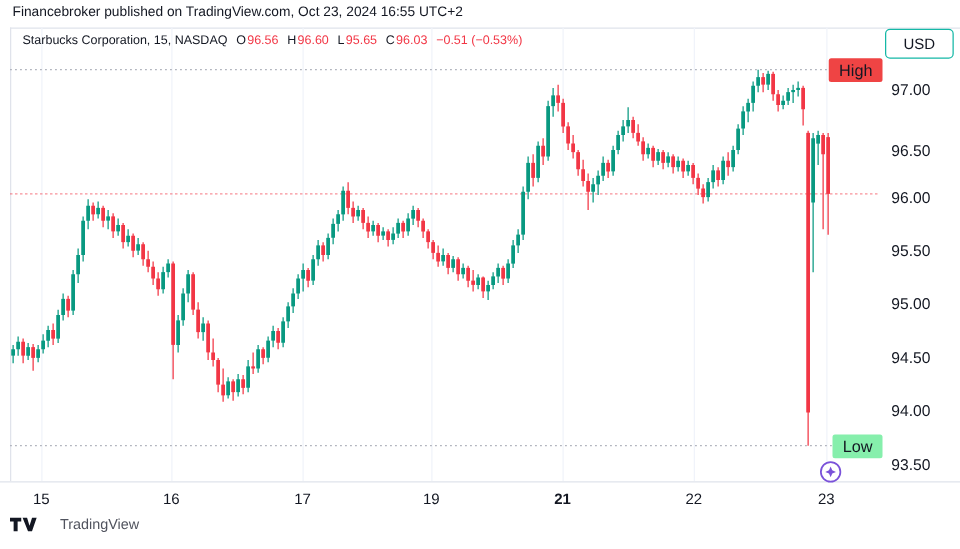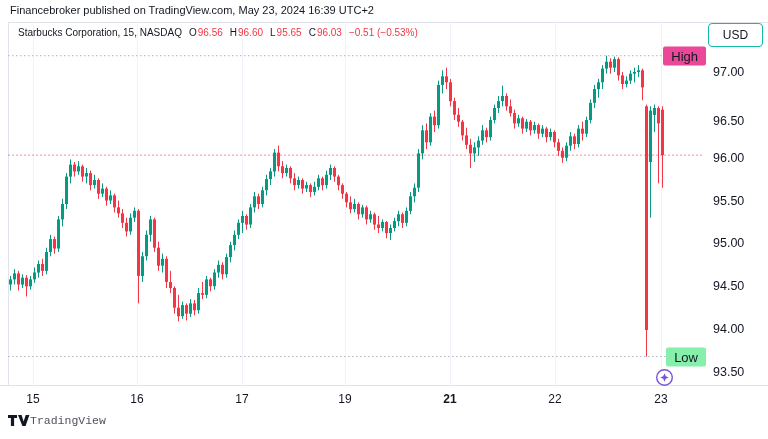--- a/index.html
+++ b/index.html
@@ -16,28 +16,28 @@
   .plot{left:8px;top:22px;width:695px;height:363px;}
   .price-tick{left:713px;font-size:12.5px;color:#131722;transform:translateY(-50%);white-space:nowrap;}
   .hl-label{right:62px;font-size:13px;color:#131722;padding:2px 8px;border-radius:2px;
             transform:translateY(-50%);z-index:6;}
   .usd-btn{left:708px;top:23px;width:55px;height:24px;border:1px solid #14b8a6;border-radius:4px;
            background:#fff;font-size:12px;color:#131722;display:flex;align-items:center;
            justify-content:center;box-sizing:border-box;z-index:7;}
   .time-axis{left:0;top:385px;width:768px;height:26px;background:#fff;border-top:1px solid #e0e3eb;padding-left:31px;}
   .tlabel{position:absolute;top:6px;transform:translateX(-50%);font-size:12px;color:#131722;}
   .tlabel.bold{font-weight:700;}
-  .footer{left:8px;top:414px;display:flex;align-items:center;gap:0;font-family:Liberation Mono, monospace;}
+  .footer{left:8px;top:414px;display:flex;align-items:center;gap:18px;}
   .footer .brand{font-size:11.5px;font-weight:500;color:#50535e;}
   .marker{left:655px;top:368px;width:19px;height:19px;z-index:8;}
 </style>
 </head>
 <body>
 
-<div class="abs attribution">Financebroker published on TradingView.com, May 23, 2024 16:39 UTC+2</div>
+<div class="abs attribution">Financebroker published on TradingView.com, Oct 23, 2024 16:55 UTC+2</div>
 
 <div class="abs border-line" style="left:8px;top:22px;width:760px;height:1px;"></div>
 <div class="abs border-line" style="left:8px;top:22px;width:1px;height:389px;"></div>
 <div class="abs border-line" style="left:8px;top:411px;width:760px;height:1px;"></div>
 
 <div class="abs legend">
   <span class="title">Starbucks Corporation, 15, NASDAQ</span><span id="ohlc-slot"><span class="olabel">O</span><span class="oval">96.56</span><span class="olabel">H</span><span class="oval">96.60</span><span class="olabel">L</span><span class="oval">95.65</span><span class="olabel">C</span><span class="oval">96.03</span></span><span class="change">−0.51 (−0.53%)</span>
 </div>
 
 <div class="abs plot">
@@ -704,21 +704,21 @@
         <line x1="650.5" x2="650.5" y1="84.3" y2="161.4" stroke="#f23645" stroke-width="1"></line>
         <rect x="649.0" y="86.0" width="3" height="15.4" fill="#f23645"></rect>
       </g>
       <g>
         <line x1="654.5" x2="654.5" y1="84.3" y2="165.7" stroke="#f23645" stroke-width="1"></line>
         <rect x="653.0" y="87.7" width="3" height="45.4" fill="#f23645"></rect>
       </g>
     </svg>
 </div>
 
-<div class="abs hl-label" id="high-label" style="top: 55.717px; background: #ec4899;">High</div>
+<div class="abs hl-label" id="high-label" style="top: 55.717px; background: #ef4444;">High</div>
 <div class="abs hl-label" id="low-label" style="top: 356.524px; background: #86efac;">Low</div>
 
 <div class="abs usd-btn">USD</div>
 
 <div id="price-axis">
     <div class="abs price-tick" style="top: 72px;">97.00</div>
     <div class="abs price-tick" style="top: 121px;">96.50</div>
     <div class="abs price-tick" style="top: 157.7px;">96.00</div>
     <div class="abs price-tick" style="top: 200.55px;">95.50</div>
     <div class="abs price-tick" style="top: 243.4px;">95.00</div>

